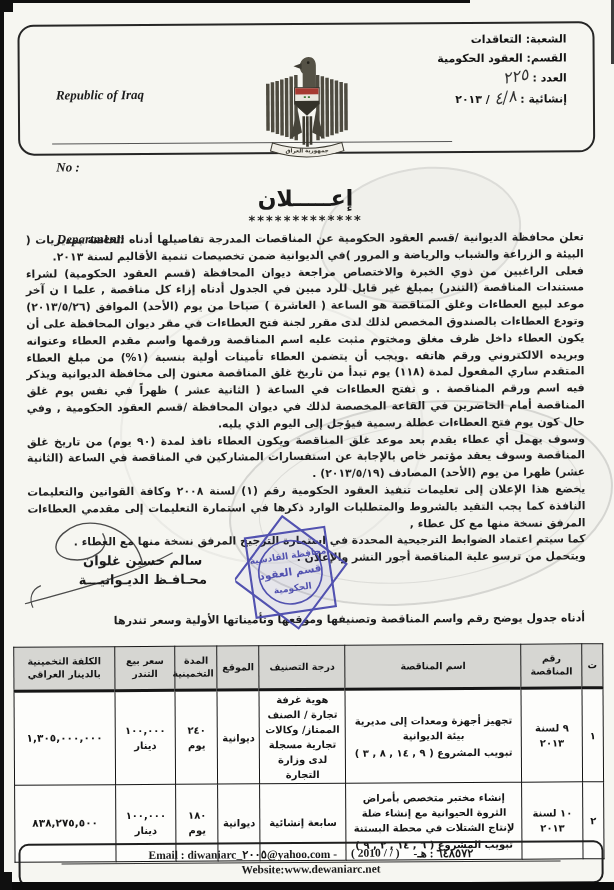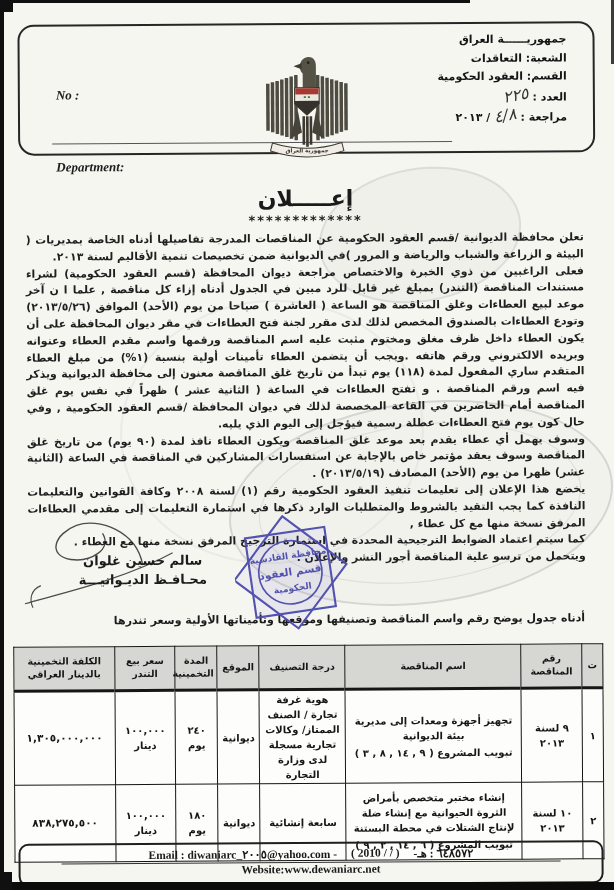--- a/index.html
+++ b/index.html
@@ -137,20 +137,21 @@
 
   <div class="wm wm-top"></div>
   <div class="wm wm-mid"></div>
   <div class="wm wm-big"></div>
   <div class="wm wm-big2"></div>
 
   <div class="content">
 
     <div class="header-box">
       <div class="header-en">
+        <div>Republic of Iraq</div>
         <div>No :</div>
         <div>Department:</div>
       </div>
       <div class="date-rule"></div>
 
       <div class="emblem-wrap">
         <svg width="92" height="106" viewBox="0 0 90 104">
 
           <g fill="#4e4b40">
             <rect x="5" y="30" width="3.4" height="46"></rect>
@@ -190,29 +191,28 @@
             <rect x="44" y="62" width="2.6" height="30"></rect>
             <rect x="47.5" y="62" width="2.6" height="28"></rect>
           </g>
 
           <path d="M11,88 Q45,99 79,88 L81,96 Q45,108 9,96 Z" fill="#efede5" stroke="#3a382f" stroke-width="1"></path>
           <text x="45" y="97.5" text-anchor="middle" font-size="5.5" font-weight="bold" fill="#3a382f">جمهورية العراق</text>
         </svg>
       </div>
 
       <div class="header-ar">
-        <div>جمهوريــــــة العراق</div>
         <div>الشعبة: التعاقدات</div>
         <div>القسم: العقود الحكومية</div>
         <div>
           <span>العدد :</span>
           <span class="hand">٢٢٥</span>
         </div>
         <div>
-          <span>مراجعة :</span>
+          <span>إنشائية :</span>
           <span class="hand">٤/٨</span>
           <span>/ ٢٠١٣</span>
         </div>
       </div>
     </div>
 
     <div class="title">إعـــــلان</div>
     <div class="stars">*************</div>
 
     <div class="body-text">

